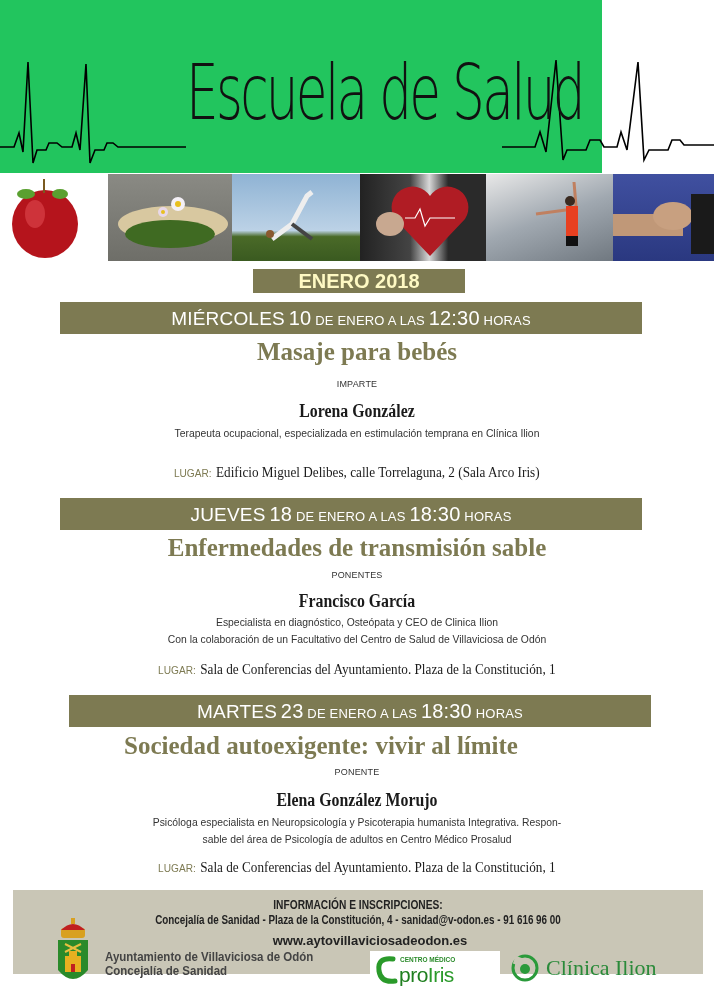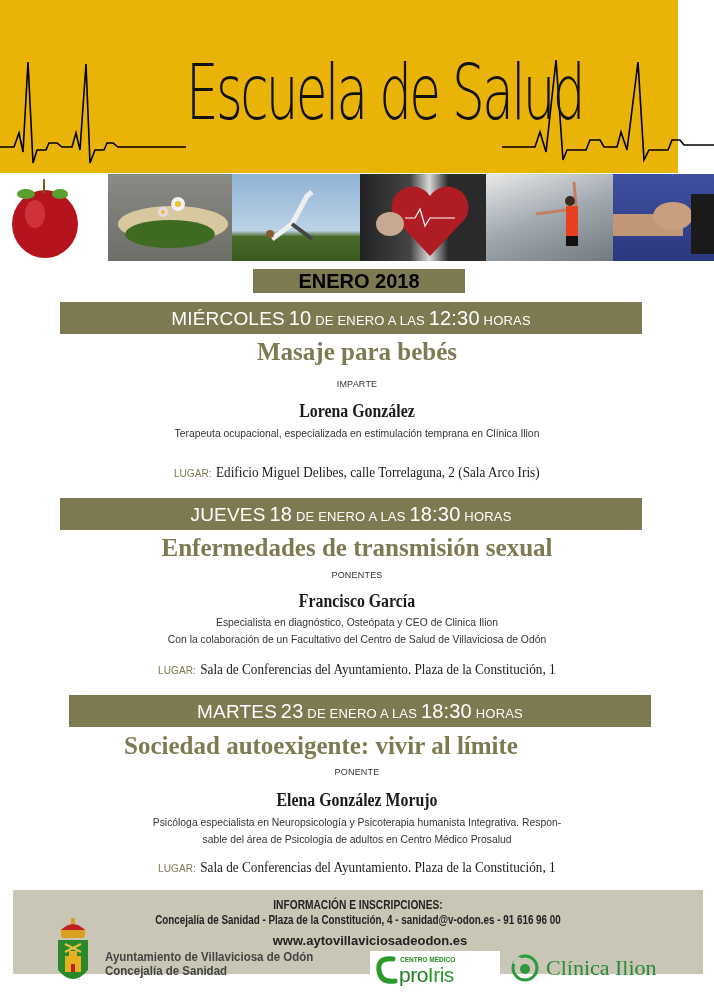--- a/index.html
+++ b/index.html
@@ -1,30 +1,30 @@
 <!DOCTYPE html>
 <html><head>
 <meta charset="utf-8">
 <style>
   * { box-sizing: border-box; margin: 0; padding: 0; }
   html, body { width: 714px; height: 1000px; background: #ffffff; overflow: hidden; }
   body { position: relative; font-family: "Liberation Sans", sans-serif; color: #222; }
 
-  .header { position: absolute; left: 0; top: 0; width: 678px; height: 173px; background: #eab308; }
+  .header { position: absolute; left: 0; top: 0; width: 602px; height: 173px; background: #22c55e; }
   .header svg { position: absolute; left: 0; top: 0; }
   .title { position: absolute; left: 186px; top: 38px; width: 330px; height: 110px;
            font-family: "DejaVu Sans", sans-serif; font-weight: 200; font-size: 76px;
            color: #111; letter-spacing: -4px; transform: scaleX(0.68); transform-origin: left top;
            white-space: nowrap; line-height: 110px; }
 
   .photos { position: absolute; left: 0; top: 174px; width: 714px; height: 87px; display: flex; }
   .photo { height: 87px; position: relative; overflow: hidden; }
 
   .month { position: absolute; left: 253px; top: 269px; width: 212px; height: 24px; background: #7d7a52;
-           color: #000000; font-family: "Liberation Sans", sans-serif; font-weight: bold; font-size: 20px;
+           color: #fef9c3; font-family: "Liberation Sans", sans-serif; font-weight: bold; font-size: 20px;
            text-align: center; line-height: 25px; }
 
   .datebar { position: absolute; left: 60px; width: 582px; height: 32px; background: #7d7a52; color: #fff;
              text-align: center; font-family: "Liberation Sans", sans-serif; line-height: 32px;
              font-size: 13px; text-transform: uppercase; letter-spacing: 0.2px; }
   .datebar .big { font-size: 19px; }
   .datebar .num { font-size: 20px; }
 
   .ev-title { position: absolute; left: 0; width: 714px; text-align: center; font-family: "Liberation Serif", serif;
               font-weight: bold; font-size: 25px; color: #7d7a52; }
@@ -137,21 +137,21 @@
   </span>
 </div>
 
 <div class="datebar" style="top:498px;">
   <span class="big">Jueves</span>
   <span class="num">18</span>
   <span>de enero a las</span>
   <span class="num">18:30</span>
   <span>horas</span>
 </div>
-<div class="ev-title" style="top:534px;">Enfermedades de transmisión sexual</div>
+<div class="ev-title" style="top:534px;">Enfermedades de transmisión sable</div>
 <div class="ev-role" style="top:570px;">Ponentes</div>
 <div class="ev-name" style="top:591px;">Francisco García</div>
 <div class="ev-desc" style="top:614px;">
   <div>Especialista en diagnóstico, Osteópata y CEO de Clinica Ilion</div>
   <div>Con la colaboración de un Facultativo del Centro de Salud de Villaviciosa de Odón</div>
 </div>
 <div class="ev-place" style="top:660px;">
   <span class="wrap">
     <span class="lbl">LUGAR:</span><span class="val">Sala de Conferencias del Ayuntamiento. Plaza de la Constitución, 1</span>
   </span>

